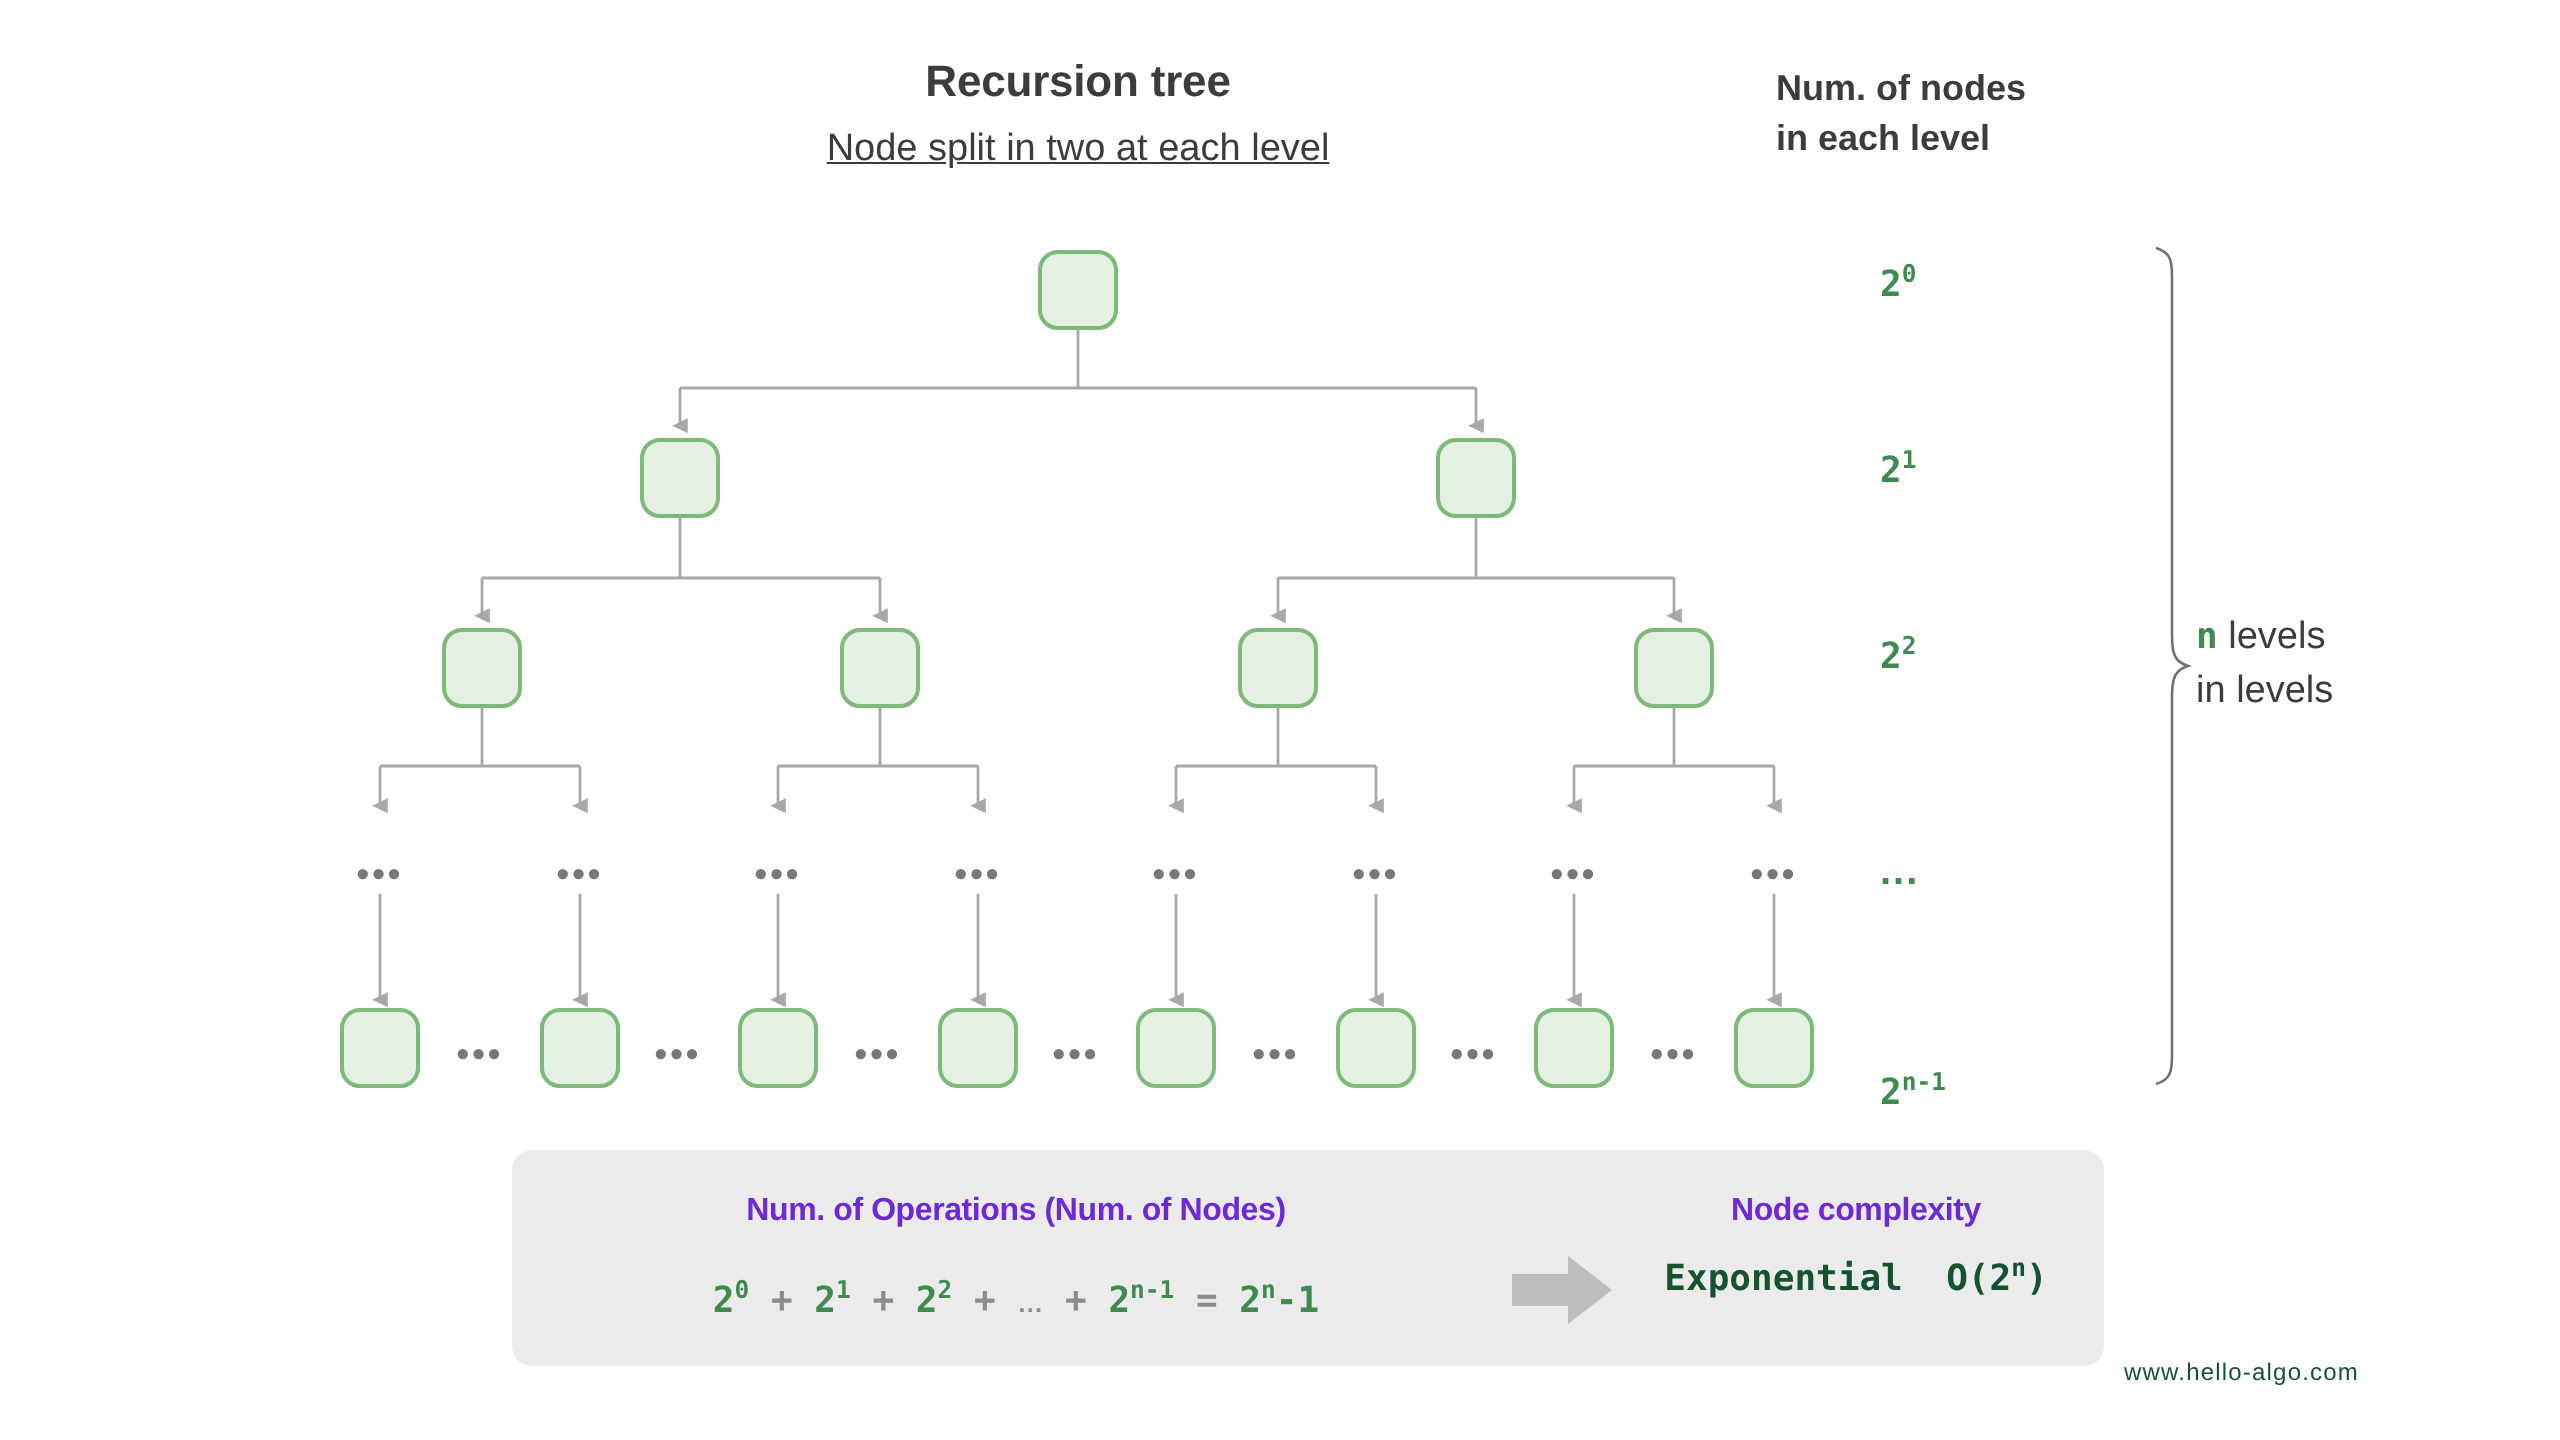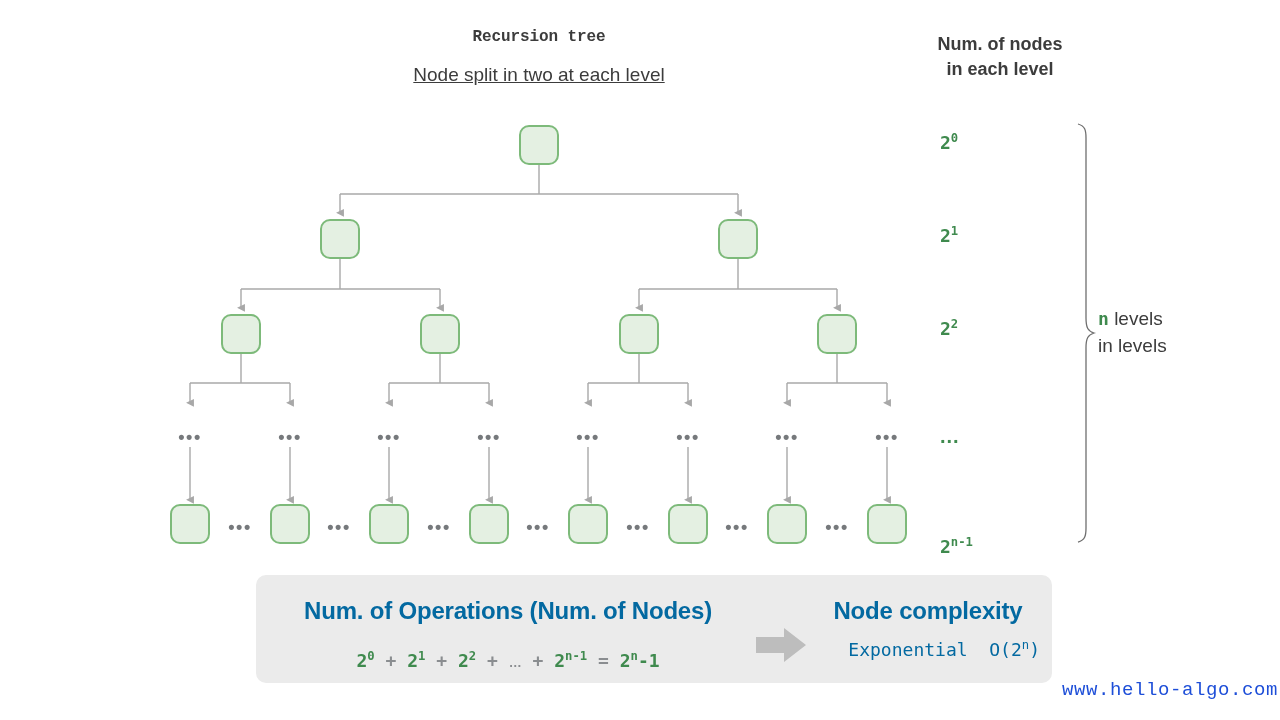--- a/index.html
+++ b/index.html
@@ -27,43 +27,41 @@
     height: 720px;
   }
 
   
   .title-main {
     position: absolute;
     left: 0;
     top: 28px;
     width: 1078px;
     text-align: center;
-    font-size: 16px;
+    font-size: 22px;
     font-weight: bold;
     color: #3c3c3c;
     letter-spacing: -0.1px;
-    font-family: Liberation Mono, monospace;
   }
   .title-sub {
     position: absolute;
     left: 0;
     top: 64px;
     width: 1078px;
     text-align: center;
     font-size: 19px;
     font-weight: normal;
     color: #3c3c3c;
     text-decoration: underline;
   }
   .side-title {
     position: absolute;
     left: 888px;
     top: 32px;
     width: 224px;
-    text-align: center;
     font-size: 18px;
     font-weight: bold;
     line-height: 25px;
     color: #3c3c3c;
   }
 
   
   .lvl-label {
     position: absolute;
     width: 120px;
@@ -134,23 +132,23 @@
     text-align: center;
   }
   .sum-right {
     position: absolute;
     left: 560px;
     top: 22px;
     width: 224px;
     text-align: center;
   }
   .sum-head {
-    font-size: 24px;
-    font-weight: bold;
-    color: #0369a1;
+    font-size: 16px;
+    font-weight: bold;
+    color: #6d28d9;
     letter-spacing: -0.2px;
     white-space: nowrap;
   }
   .sum-formula {
     margin-top: 25px;
     font-family: "DejaVu Sans Mono", "Liberation Mono", monospace;
     font-size: 18px;
     font-weight: bold;
     color: #3f8a4e;
     white-space: nowrap;
@@ -166,39 +164,38 @@
   }
   .sum-formula sup {
     font-size: 0.68em;
     vertical-align: super;
     line-height: 0;
   }
   .sum-complexity {
     margin-top: 14px;
     font-family: "DejaVu Sans Mono", "Liberation Mono", monospace;
     font-size: 18px;
-    font-weight: normal;
-    color: #0369a1;
+    font-weight: bold;
+    color: #14532d;
     white-space: nowrap;
-    text-align: right;
   }
   .sum-complexity sup {
     font-size: 0.68em;
     vertical-align: super;
     line-height: 0;
   }
 
   
   .watermark {
     position: absolute;
     left: 1062px;
     top: 679px;
-    font-family: Liberation Mono, monospace;
-    font-size: 19px;
-    color: #1d4ed8;
+    font-family: Liberation Sans, sans-serif;
+    font-size: 12px;
+    color: #14532d;
     letter-spacing: 0.6px;
   }
 </style>
 </head>
 <body>
 
 <div class="stage">
 
   <div class="title-main">Recursion tree</div>
   <div class="title-sub">Node split in two at each level</div>

